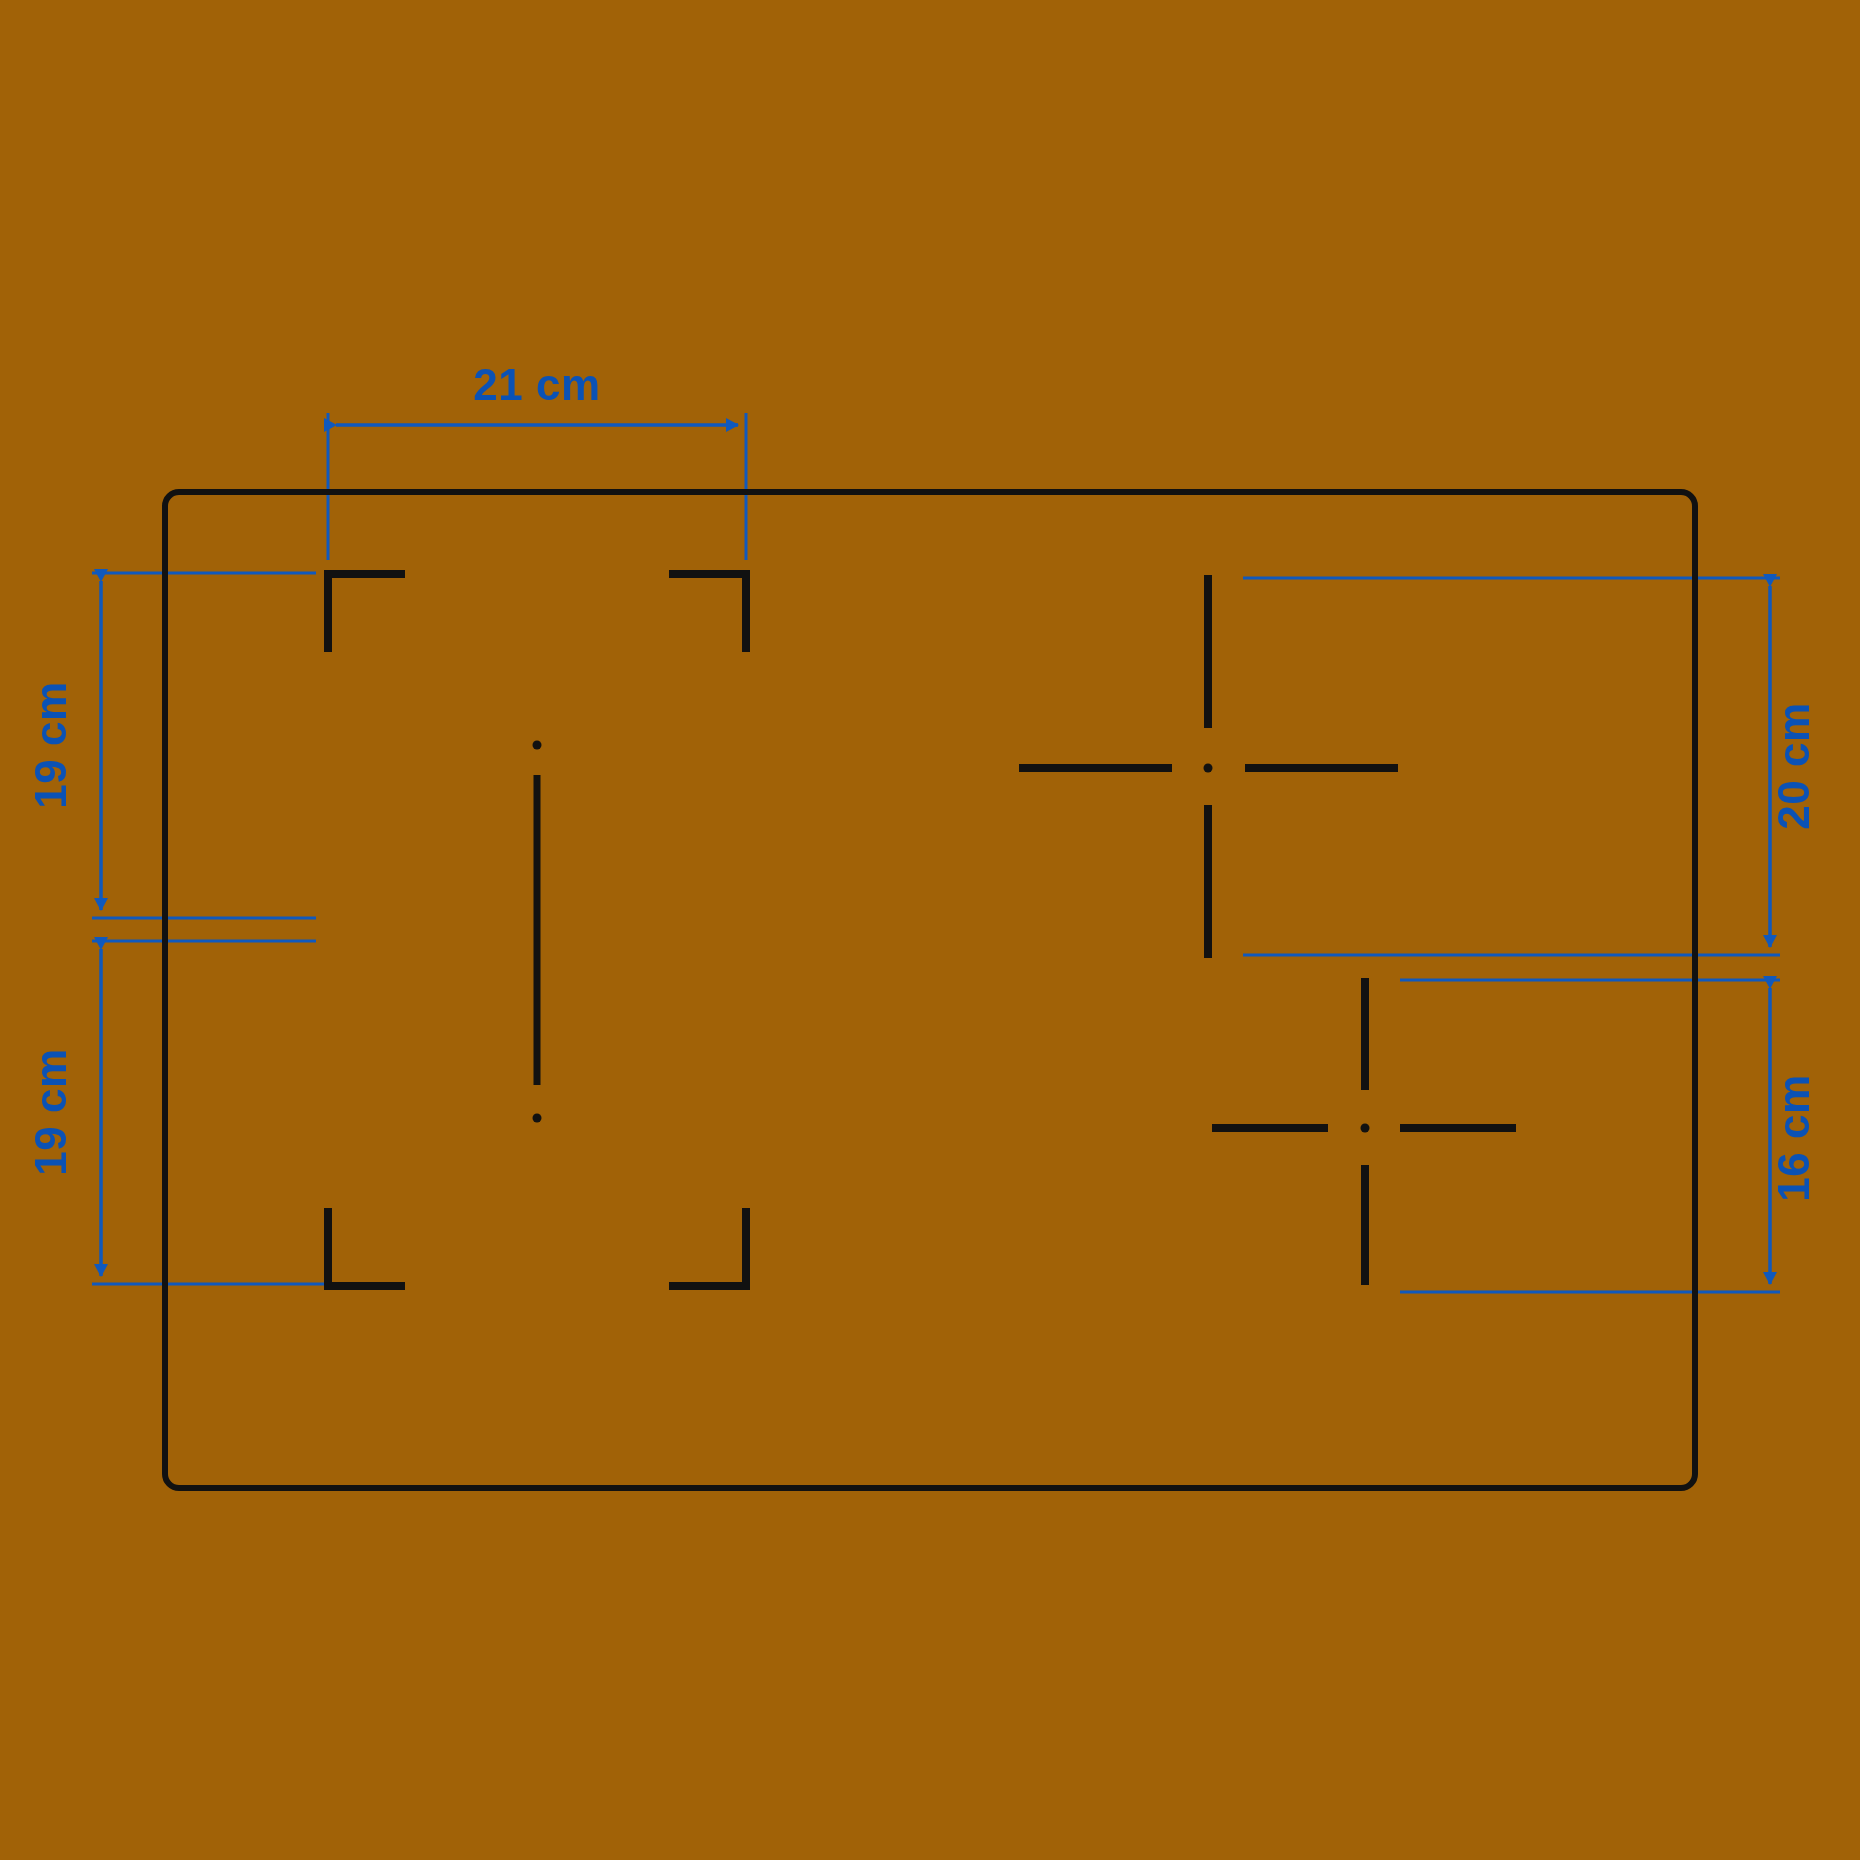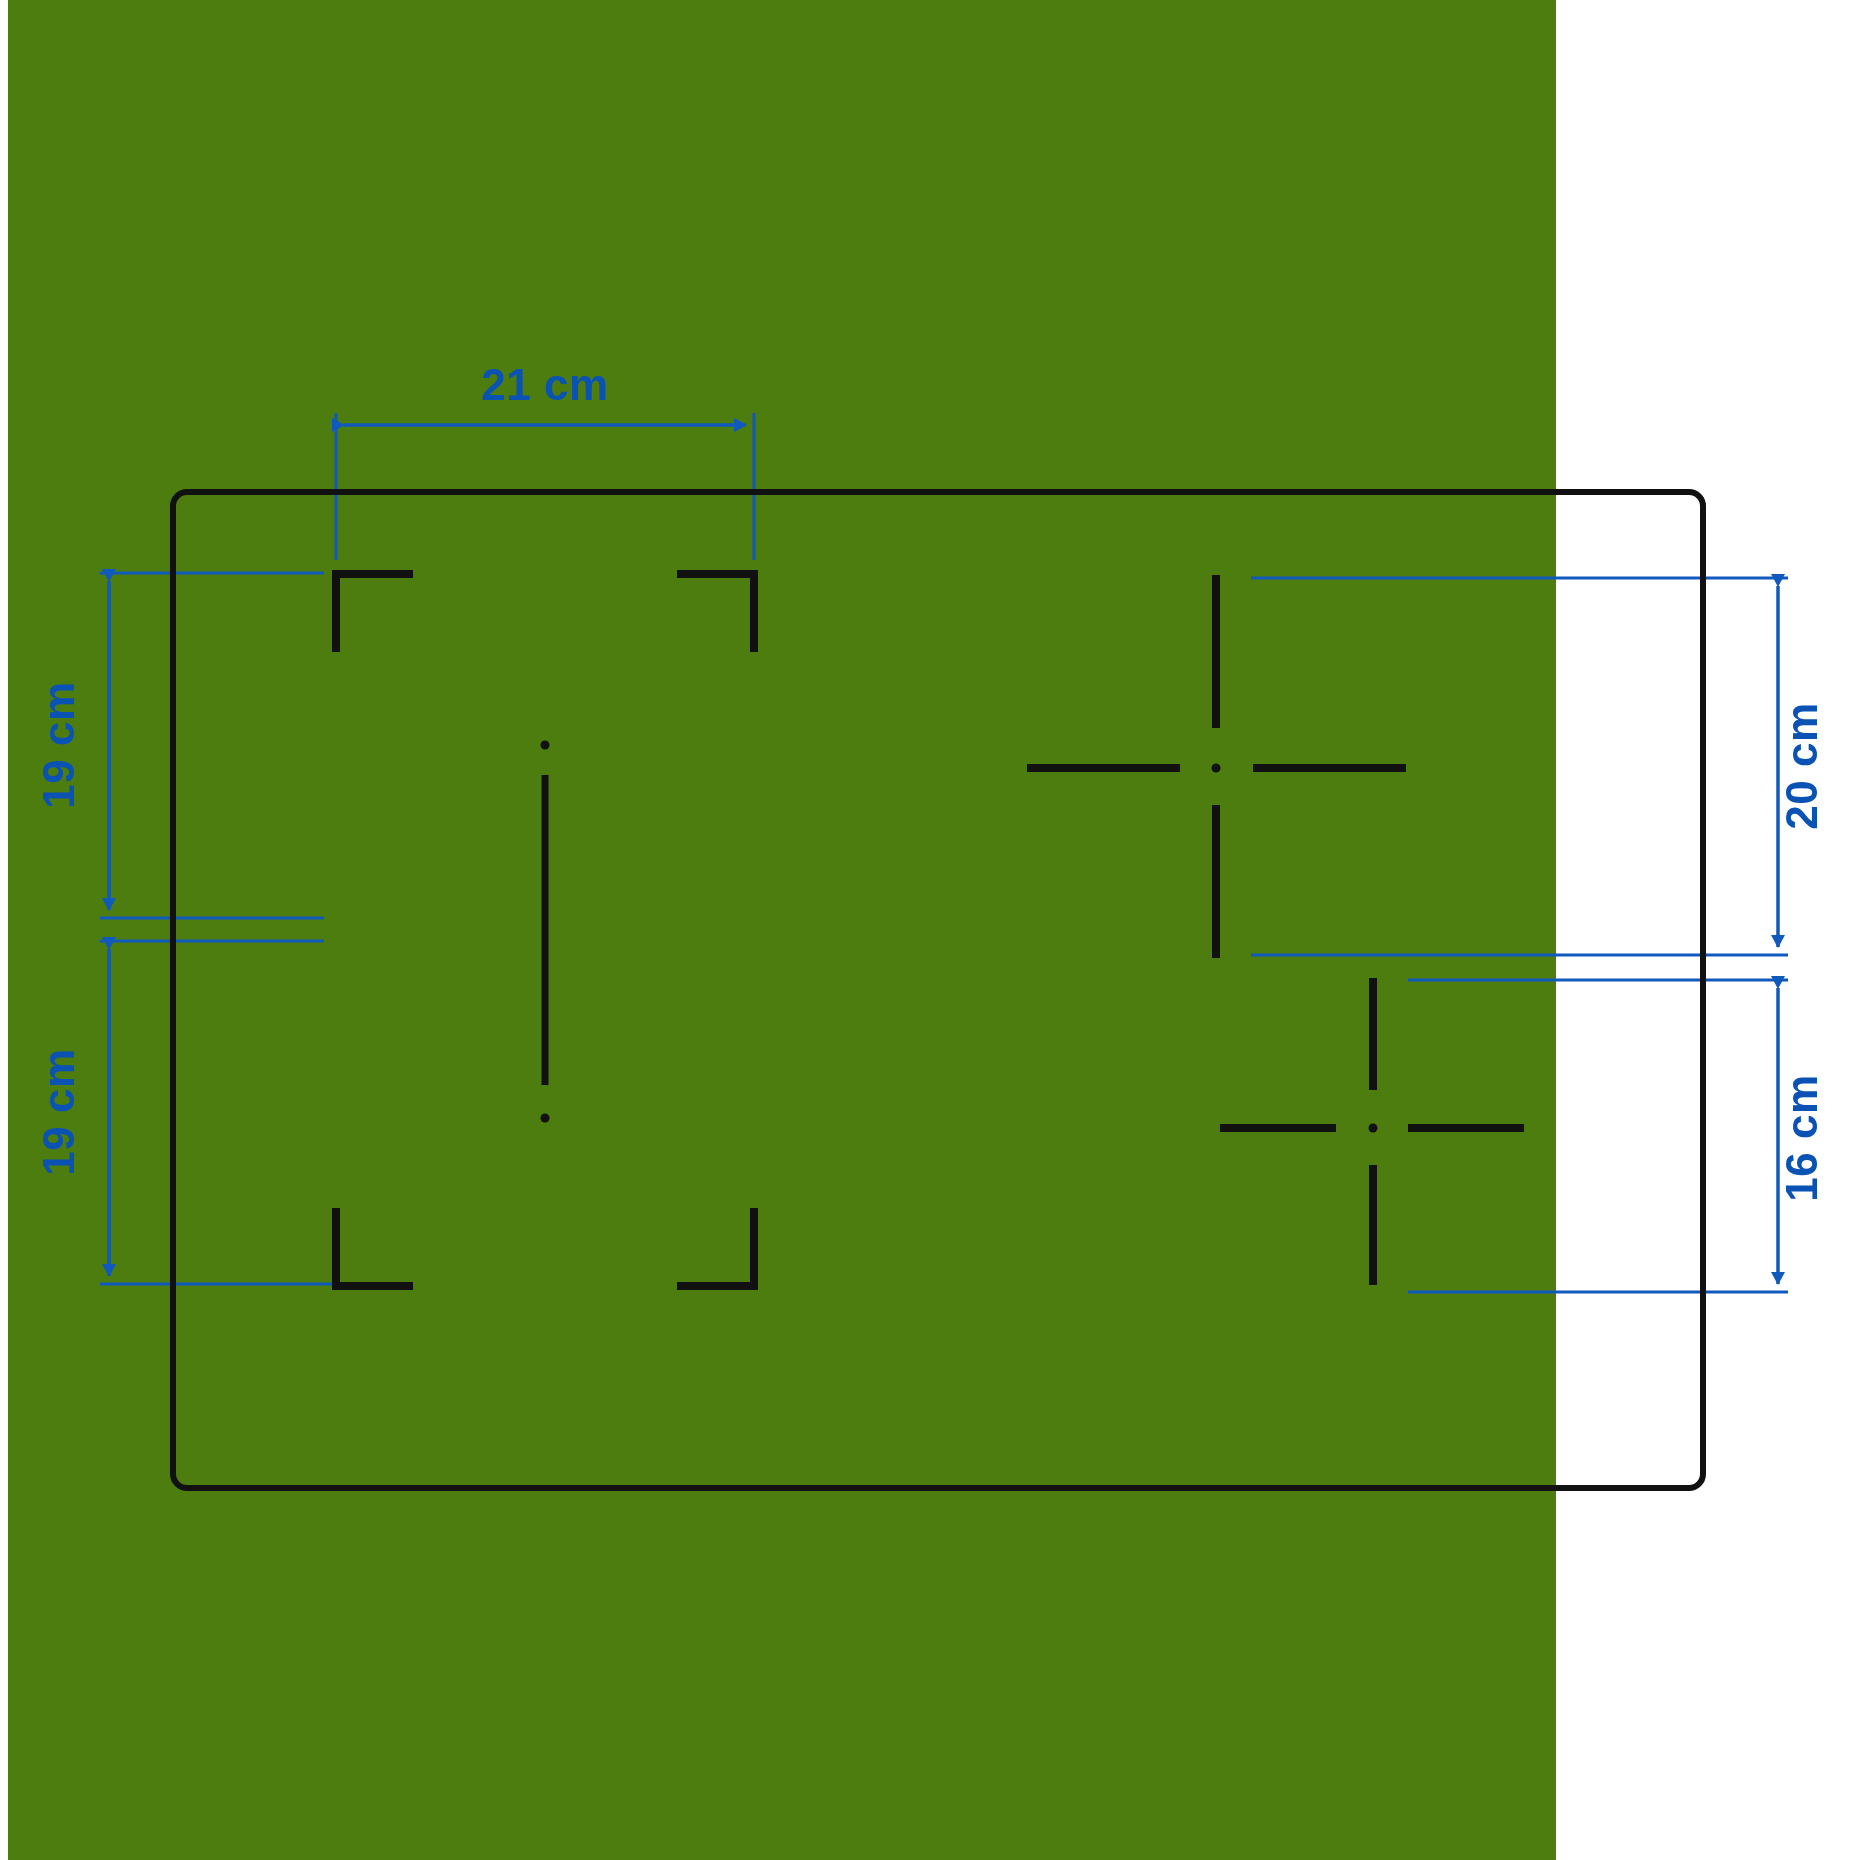--- a/index.html
+++ b/index.html
@@ -8,24 +8,23 @@
     background: #ffffff;
   }
   body {
     width: 1860px;
     height: 1860px;
     font-family: "Liberation Sans", sans-serif;
     overflow: hidden;
   }
   #drawing-root {
     position: relative;
-    width: 1548px;
+    width: 1860px;
     height: 1860px;
-    background: #4d7c0f;
-    margin-left: 8px;
+    background: #a16207;
   }
   svg#technical-drawing {
     display: block;
     width: 1860px;
     height: 1860px;
   }
   .dim-text {
     font-family: "Liberation Sans", sans-serif;
     font-weight: bold;
     font-size: 44px;

